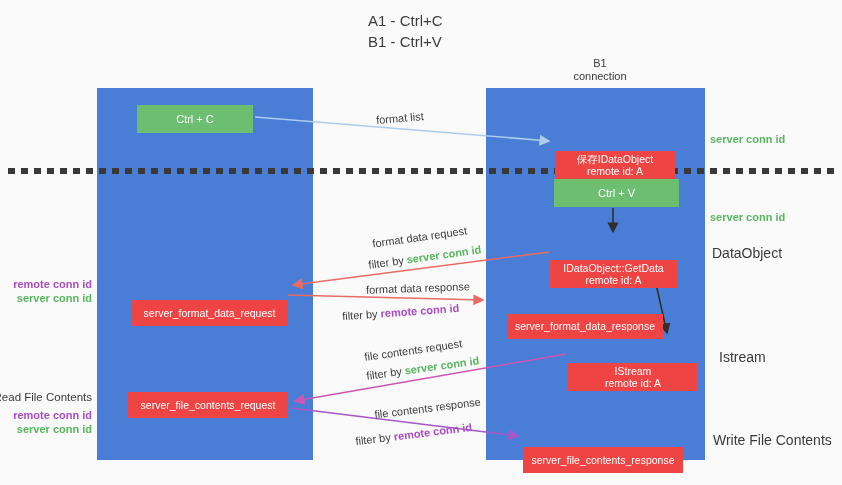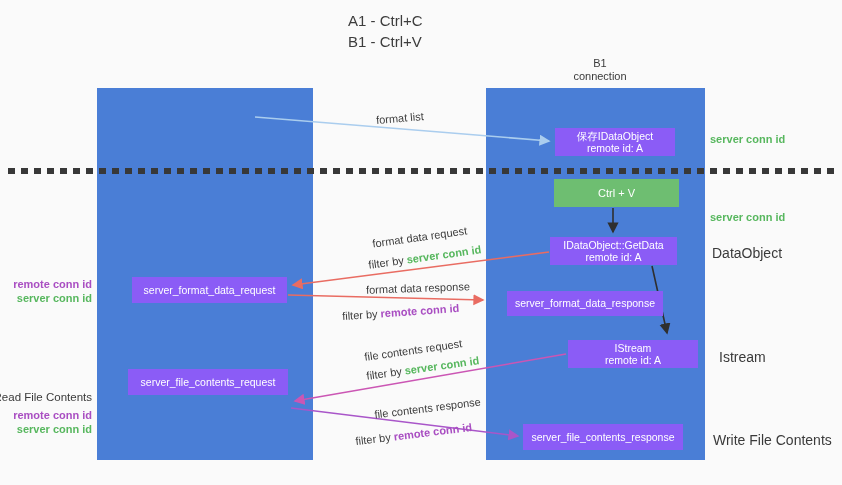--- a/index.html
+++ b/index.html
@@ -1,35 +1,35 @@
 <!DOCTYPE html>
 <html><head>
 <meta charset="utf-8">
 <style>
   html,body{margin:0;padding:0;}
   .canvas{
     position:relative; width:842px; height:485px;
     background:#fafafa; overflow:hidden;
     font-family:"Liberation Sans", sans-serif;
   }
-  .title{position:absolute; left:348px; top:10px; font-size:15px; line-height:21px; color:#3d3d3d;}
+  .title{position:absolute; left:368px; top:10px; font-size:15px; line-height:21px; color:#3d3d3d;}
   .colhead{position:absolute; text-align:center; font-size:11px; line-height:13px; color:#3a3a3a;}
   .lifeline{position:absolute; top:88px; height:372px; background:#4a7ed6;}
   .lifeline.left{left:97px; width:216px;}
   .lifeline.right{left:486px; width:219px;}
   svg.overlay{position:absolute; left:0; top:0; pointer-events:none;}
   .node{
     position:absolute; display:flex; flex-direction:column;
     justify-content:center; align-items:center;
     color:#fff; text-align:center; box-sizing:border-box;
   }
   .node .t{font-size:10.5px; line-height:12.5px; white-space:nowrap;}
   .green-node{background:#6ebe71;}
   .green-node .t{font-size:11px;}
-  .orange-node{background:#8b5cf6;}
+  .orange-node{background:#ef4444;margin-top:23px;}
   .alabel{position:absolute; font-size:11px; color:#3d3d3d; white-space:nowrap;}
   .hl-green{color:#57b75e; font-weight:700;}
   .hl-purple{color:#a94ec2; font-weight:700;}
   .side{position:absolute; font-size:11px; white-space:nowrap;}
   .side.dark{color:#3a3a3a; font-size:14px;}
   .side-left{position:absolute; right:750px; text-align:right; font-size:11px; line-height:14px; white-space:nowrap;}
 </style>
 </head>
 <body>
 
@@ -77,20 +77,23 @@
 
     <line x1="288" y1="295" x2="483" y2="300" stroke="#e96c62" stroke-width="1.6" marker-end="url(#mk-red)"></line>
 
     <line x1="652" y1="266" x2="667" y2="333" stroke="#2f2f2f" stroke-width="1.6" marker-end="url(#mk-black)"></line>
 
     <line x1="566" y1="354" x2="295" y2="401" stroke="#cb56b4" stroke-width="1.6" marker-end="url(#mk-magenta)"></line>
 
     <line x1="291" y1="408" x2="518" y2="436" stroke="#a956c9" stroke-width="1.6" marker-end="url(#mk-purple)"></line>
   </svg>
 
+  <div class="node green-node" style="left:137px; top:105px; width:116px; height:28px;">
+    <div class="t">Ctrl + C</div>
+  </div>
 
   <div class="node orange-node" style="left:555px; top:128px; width:120px; height:28px;">
     <div class="t">保存IDataObject</div>
     <div class="t">remote id: A</div>
   </div>
 
   <div class="node green-node" style="left:554px; top:179px; width:125px; height:28px;">
     <div class="t">Ctrl + V</div>
   </div>
 

